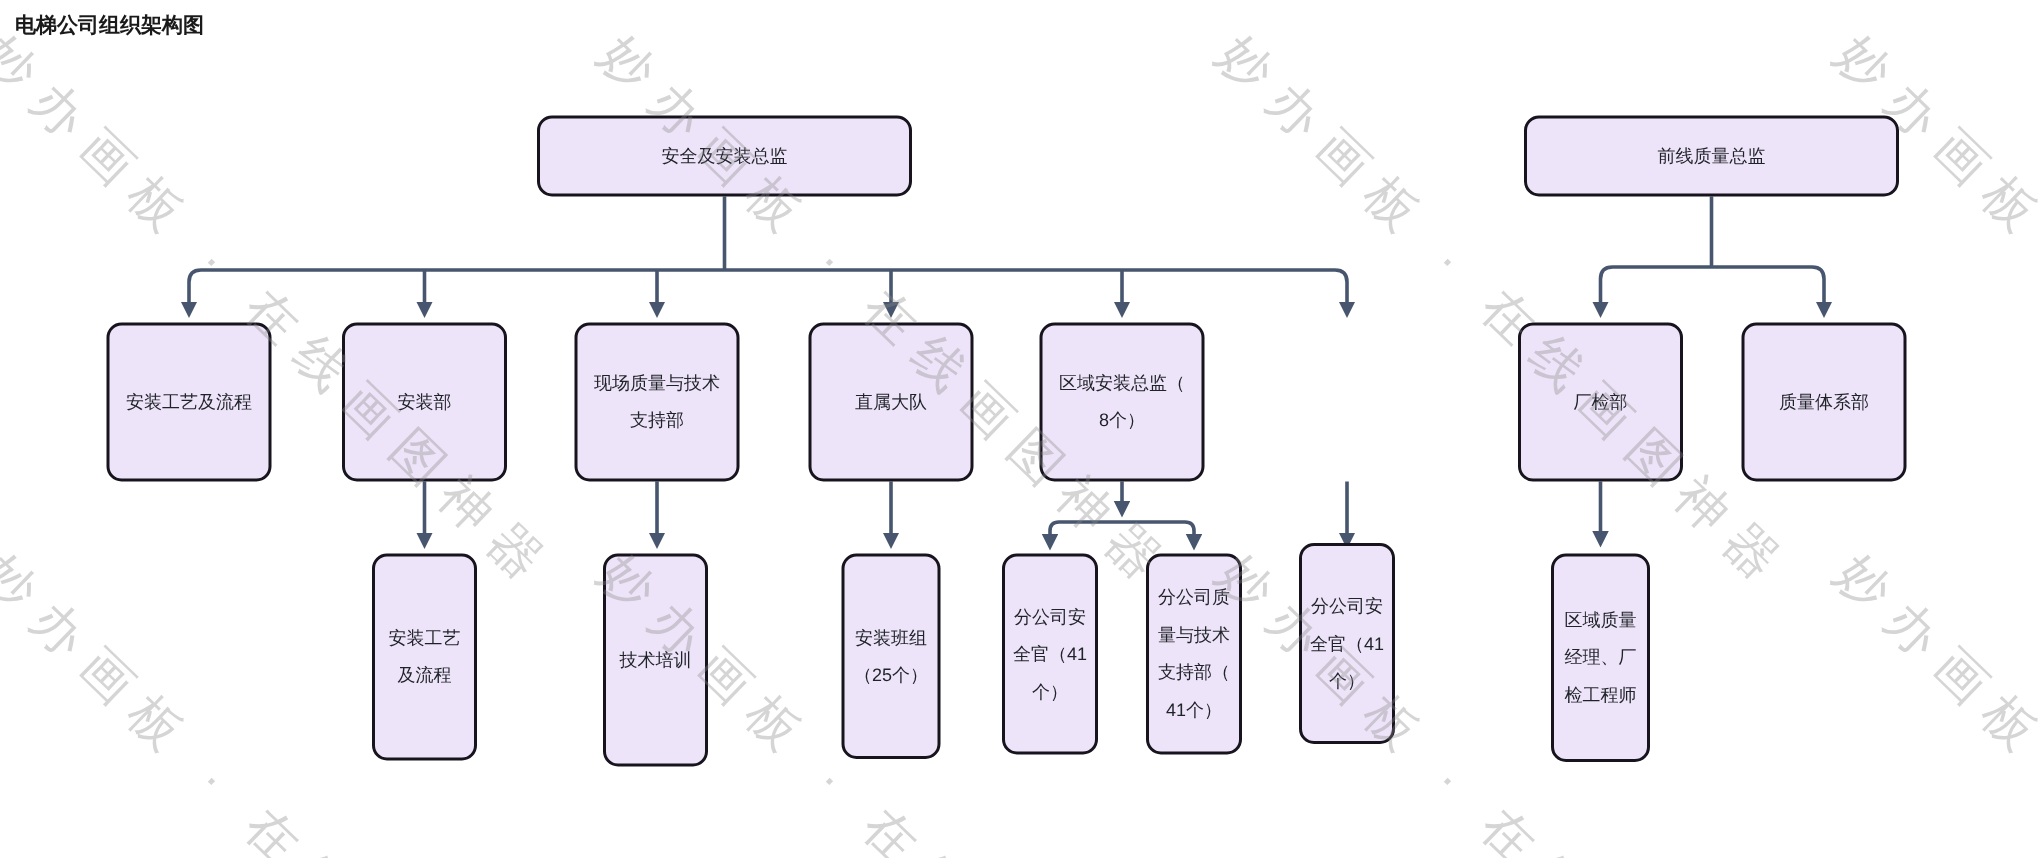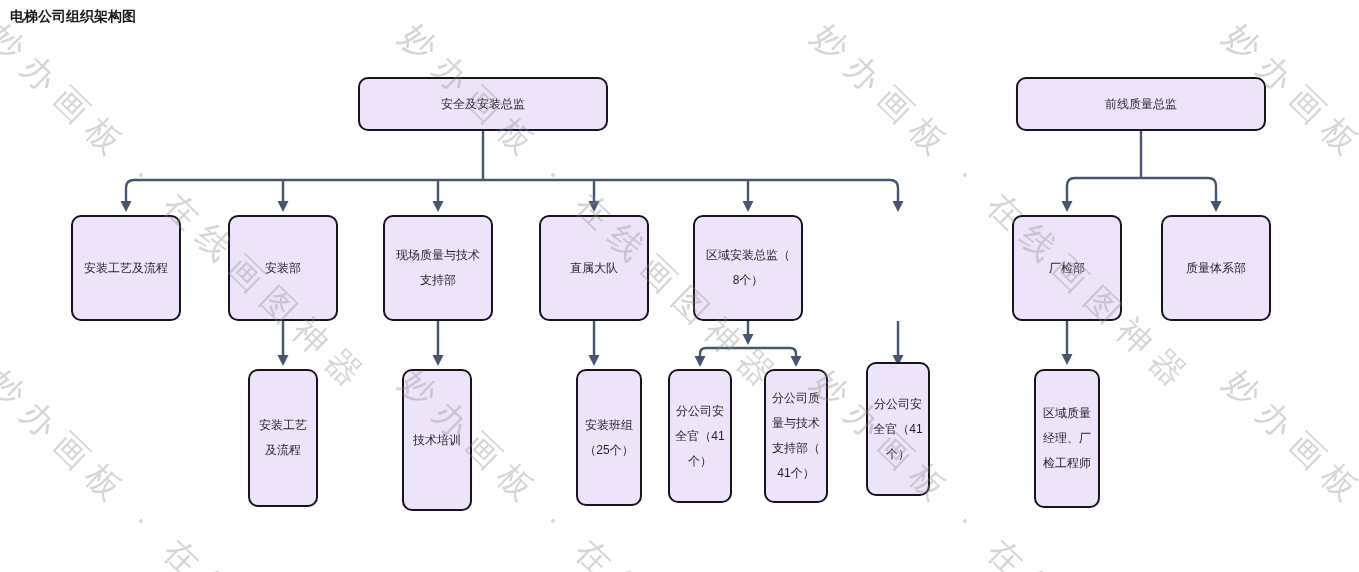--- a/index.html
+++ b/index.html
@@ -105,21 +105,21 @@
   <div class="node lvl3 wide" style="left:248px;top:369px;width:70px;height:138px">
     <span class="node-label">安装工艺及流程</span>
   </div>
 
   <div class="node lvl2" style="left:1161px;top:215px;width:110px;height:106px">
     <span class="node-label">质量体系部</span>
   </div>
   <div class="node lvl3 wide" style="left:402px;top:369px;width:70px;height:142px">
     <span class="node-label">技术培训</span>
   </div>
-  <div class="node lvl3" style="left:576px;top:369px;width:66px;height:137px">
+  <div class="node lvl3" style="left:561px;top:369px;width:66px;height:137px">
     <span class="node-label">安装班组（25个）</span>
   </div>
   <div class="node lvl3 narrow" style="left:668px;top:369px;width:64px;height:134px">
     <span class="node-label">分公司安全官（41个）</span>
   </div>
   <div class="node lvl3 narrow" style="left:764px;top:369px;width:64px;height:134px">
     <span class="node-label">分公司质量与技术支持部（41个）</span>
   </div>
   <div class="node lvl3 narrow" style="left:866px;top:362px;width:64px;height:134px">
     <span class="node-label">分公司安全官（41个）</span>

